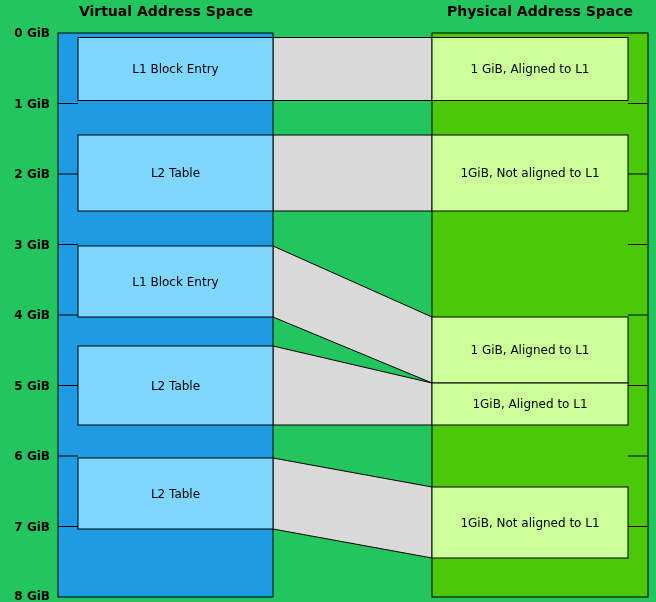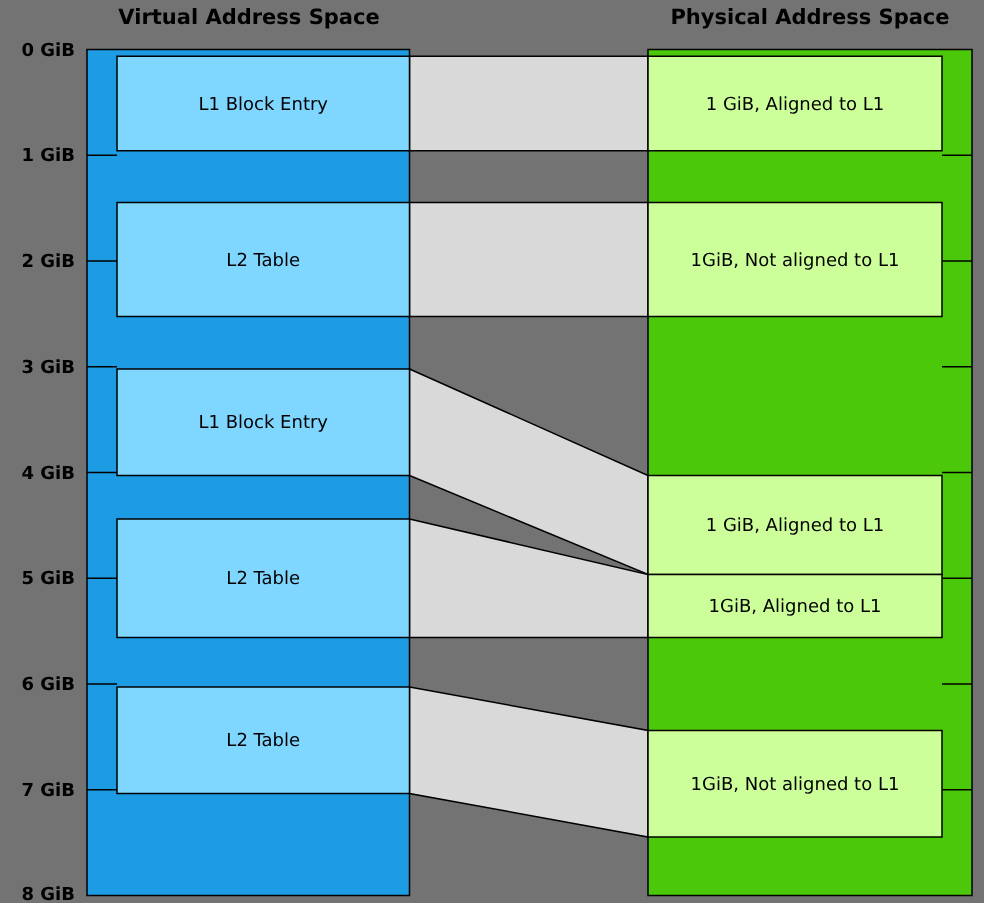--- a/index.html
+++ b/index.html
@@ -4,21 +4,21 @@
 <style>
   html, body {
     margin: 0;
     padding: 0;
     background: #ffffff;
   }
   .canvas-wrap {
     width: 656px;
     height: 602px;
     position: relative;
-    background: #737373;
+    background: #22c55e;
   }
   svg { display: block; }
   text {
     fill: #000000;
     font-family: "DejaVu Sans", sans-serif;
   }
   .title {
     font-size: 14px;
     font-weight: bold;
   }

